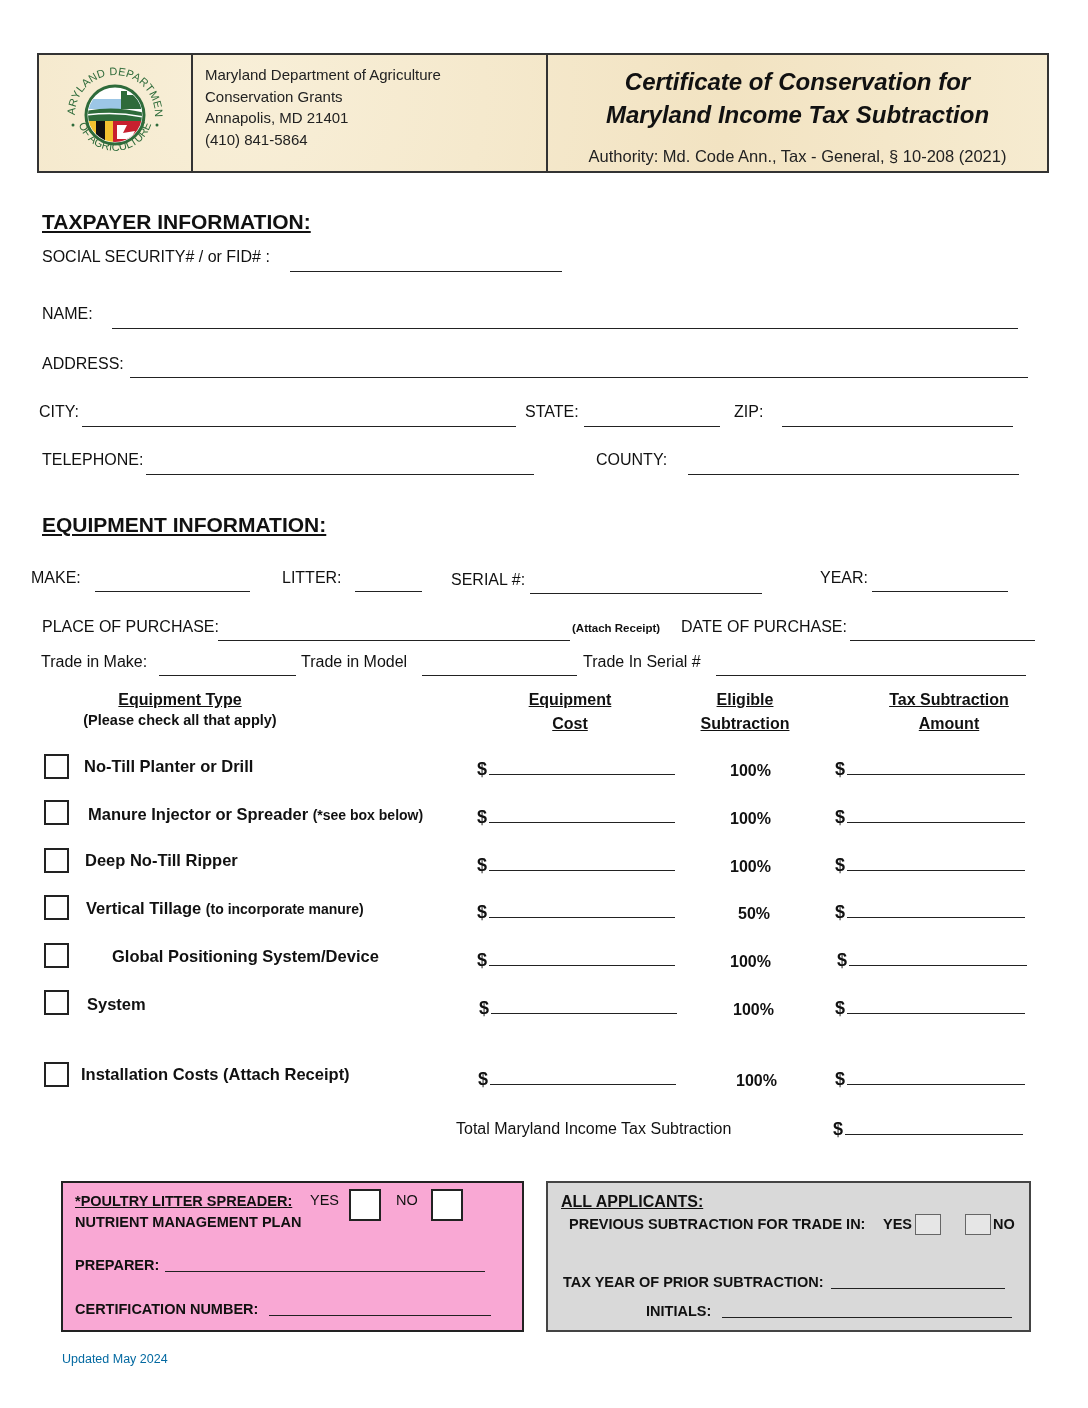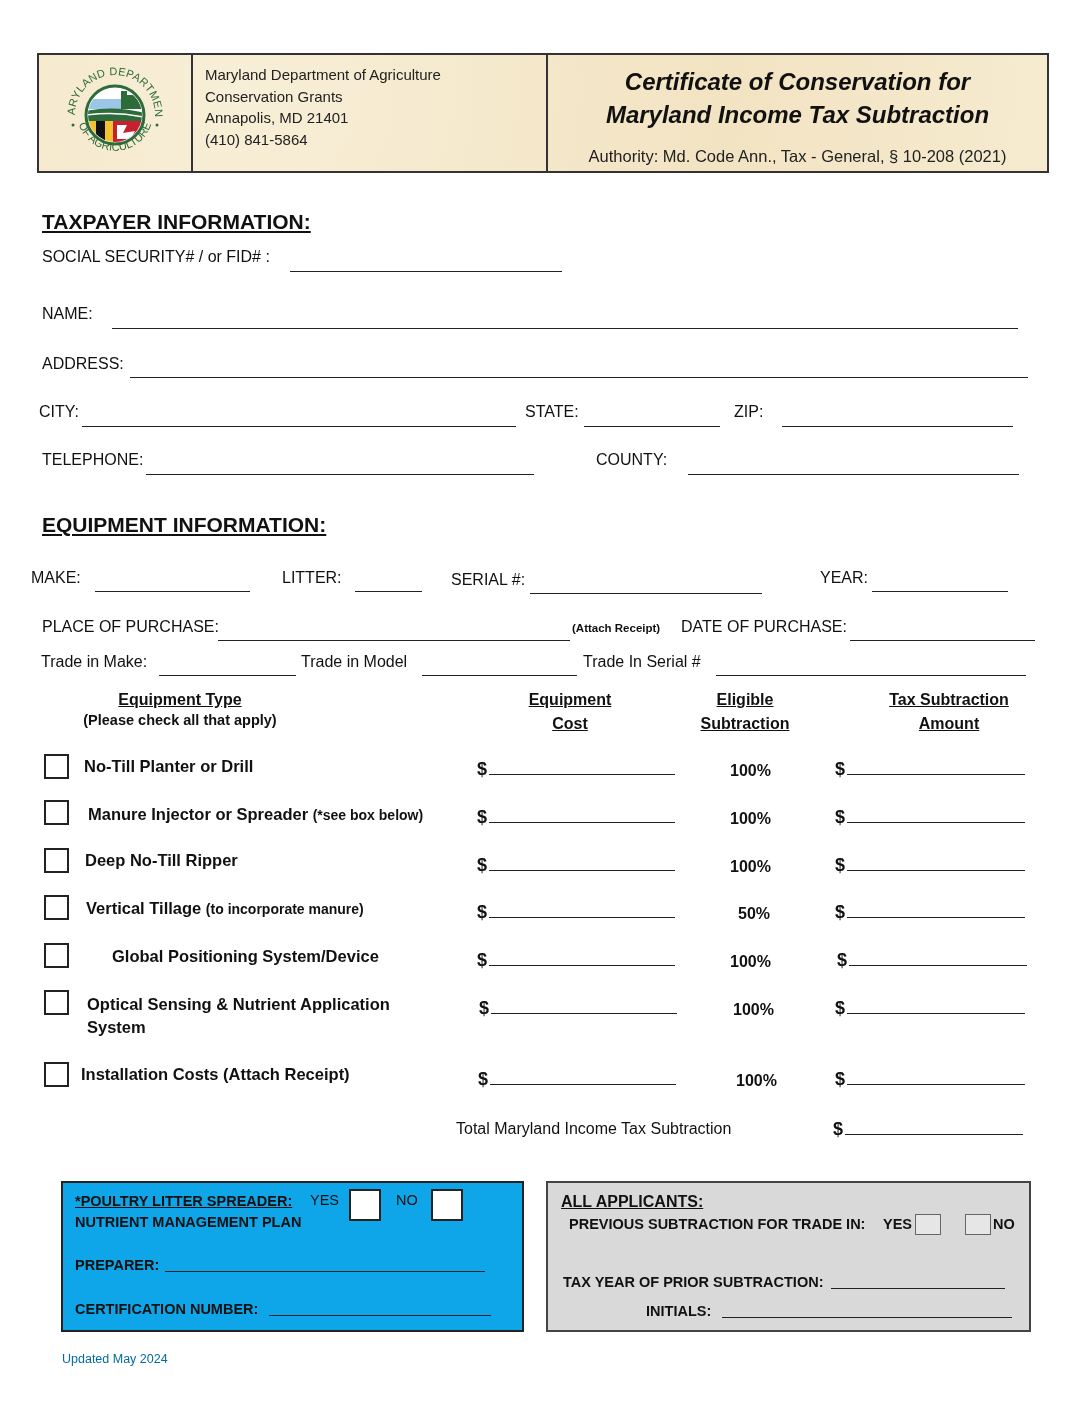--- a/index.html
+++ b/index.html
@@ -25,21 +25,21 @@
   .col-head { font-weight: bold; text-decoration: underline; font-size: 16px; text-align: center; line-height: 24px; }
   .col-sub { font-weight: bold; font-size: 14.5px; text-align: center; }
 
   .cb { position: absolute; width: 25px; height: 25px; border: 2px solid #222; background: #fff; cursor: pointer; }
   .eq-label { position: absolute; font-weight: bold; font-size: 16.5px; white-space: nowrap; line-height: 23px; }
   .eq-label .small { font-size: 14px; }
   .money { position: absolute; font-weight: bold; font-size: 18px; white-space: nowrap; }
   .money .line { width: 186px; margin-left: 2px; height: 14px; }
   .pct { position: absolute; font-weight: bold; font-size: 16px; }
 
-  .box-left { position: absolute; left: 61px; top: 1181px; width: 463px; height: 151px; border: 2px solid #222; background: #0ea5e9; }
+  .box-left { position: absolute; left: 61px; top: 1181px; width: 463px; height: 151px; border: 2px solid #222; background: #f9a8d4; }
   .box-right { position: absolute; left: 546px; top: 1181px; width: 485px; height: 151px; border: 2px solid #444; background: #d9d9d9; }
   .bx-text { position: absolute; font-weight: bold; font-size: 14.5px; white-space: nowrap; }
   .bx-plain { font-weight: normal; }
   .sq { position: absolute; border: 2px solid #222; background: #fff; cursor: pointer; }
   .sq-light { border: 1.5px solid #666; background: #e6e6e6; }
   .footer { position: absolute; left: 62px; top: 1352px; font-size: 12.5px; color: #0369a1; }
 </style>
 </head>
 <body>
 
@@ -174,21 +174,20 @@
 <div class="money" style="left:835px; top:902px;"><span>$</span><span class="line" style="width:178px"></span></div>
 
 <div class="cb" style="left:44px; top:943px;"></div>
 <div class="eq-label" style="left:78px; top:945px;margin-left:34px;"><span>Global Positioning System/Device</span></div>
 <div class="money" style="left:477px; top:950px;"><span>$</span><span class="line"></span></div>
 <div class="pct" style="left:730px; top:953px;">100%</div>
 <div class="money" style="left:837px; top:950px;"><span>$</span><span class="line" style="width:178px"></span></div>
 
 <div class="cb" style="left:44px; top:990px;"></div>
 <div class="eq-label" style="left:87px; top:993px;">
-    <div>Optical Sensing &amp; Nutrient Application</div>
     <div>System</div>
   </div>
 <div class="money" style="left:479px; top:998px;"><span>$</span><span class="line"></span></div>
 <div class="pct" style="left:733px; top:1001px;">100%</div>
 <div class="money" style="left:835px; top:998px;"><span>$</span><span class="line" style="width:178px"></span></div>
 
 <div class="cb" style="left:44px; top:1062px;"></div>
 <div class="eq-label" style="left:81px; top:1063px;"><span>Installation Costs (Attach Receipt)</span></div>
 <div class="money" style="left:478px; top:1069px;"><span>$</span><span class="line"></span></div>
 <div class="pct" style="left:736px; top:1072px;">100%</div>

